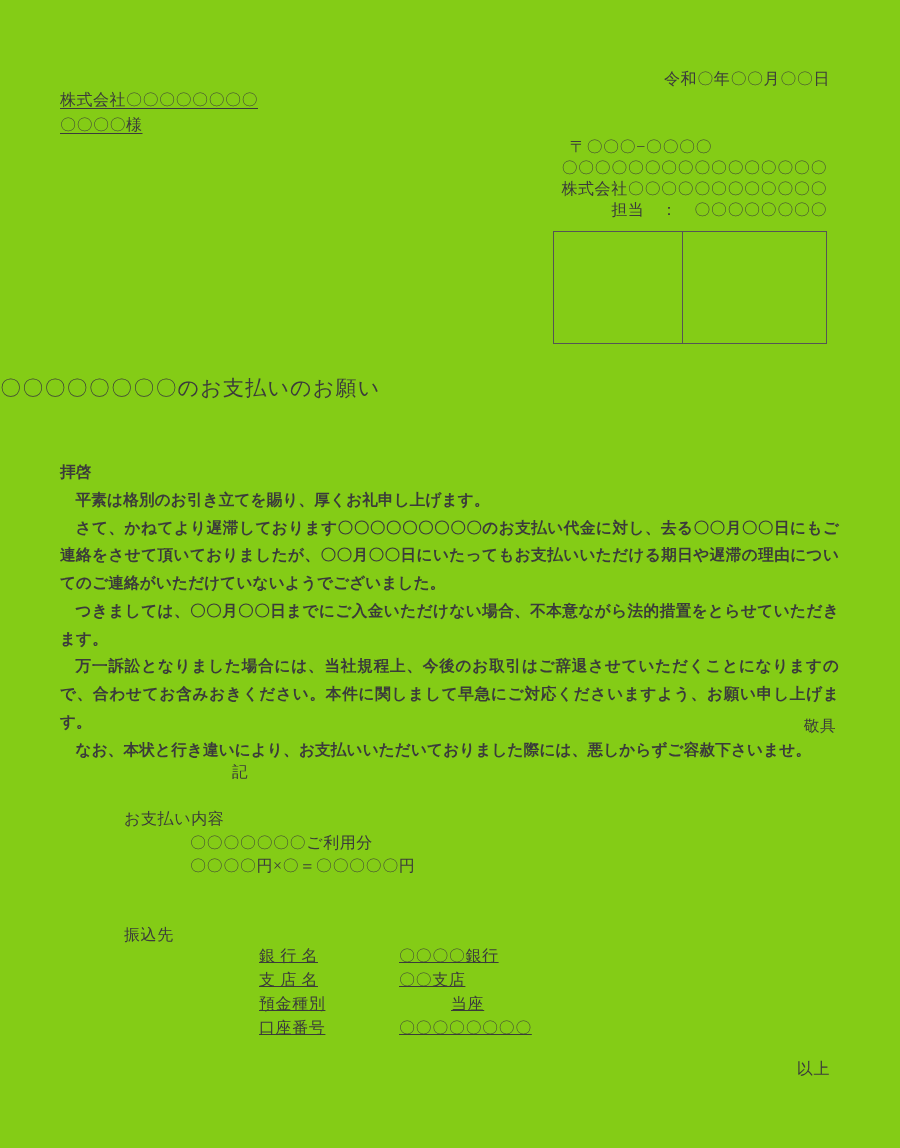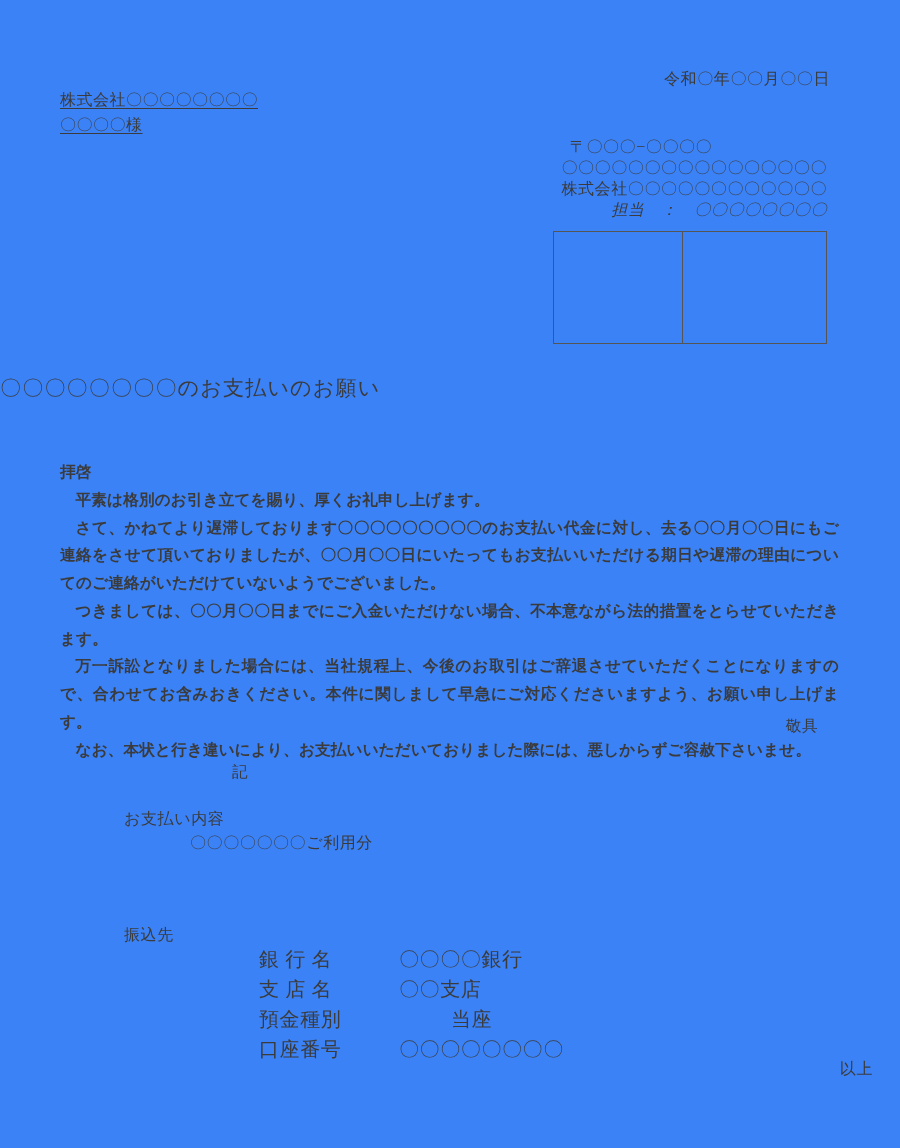--- a/index.html
+++ b/index.html
@@ -8,21 +8,21 @@
     background: #ffffff;
   }
   body {
     font-family: "Liberation Serif", "DejaVu Serif", serif;
     color: #3b3b3b;
   }
   .page {
     position: relative;
     width: 900px;
     height: 1148px;
-    background: #3b82f6;
+    background: #84cc16;
     overflow: hidden;
   }
 
   
   .abs { position: absolute; }
   .t { font-size: 15.5px; line-height: 1.5; white-space: pre; letter-spacing: 0.2px; }
 
   
   #date-line {
     left: 0; top: 67px; width: 830px;
@@ -51,21 +51,21 @@
   
   #sender-block {
     left: 455px; top: 137px;
     font-size: 16px;
     letter-spacing: 0.6px;
   }
   #sender-block .line { display: block; white-space: pre; }
   #sender-block .line.postal { text-align: center; padding-left: 0px; }
   #sender-block .line.addr { text-align: right; }
   #sender-block .line.company { text-align: right; }
-  #sender-block .line.contact { text-align: right; font-style: italic; }
+  #sender-block .line.contact { text-align: right; }
   #sender-block { width: 372px; }
 
   
   #seal-box {
     left: 553px; top: 231px;
     width: 274px; height: 113px;
     border: 1px solid #555;
     box-sizing: border-box;
     display: flex;
   }
@@ -102,20 +102,21 @@
     font-weight: bold;
   }
   #body-block p.indent { text-indent: 1em; }
 
   
   #closing-keigu {
     left: 0; top: 716px; width: 818px;
     text-align: right;
     font-size: 15.6px;
     letter-spacing: 0.5px;
+    padding-left: 18px;
   }
 
   
   #ki-mark {
     left: 0; top: 762px; width: 480px;
     text-align: center;
     font-size: 15.6px;
     letter-spacing: 0.5px;
   }
 
@@ -125,37 +126,37 @@
   #payment-section .detail { display: block; padding-left: 66px; white-space: pre; margin-bottom: 2px; }
 
   
   #transfer-section { left: 124px; top: 925px; font-size: 16px; letter-spacing: 0.6px; }
   #transfer-section .heading { display: block; }
   #bank-table {
     margin-left: 135px;
     border-collapse: collapse;
   }
   #bank-table td {
-    font-size: 20px;
+    font-size: 16px;
     letter-spacing: 0.6px;
     padding: 0 0 3px 0;
     vertical-align: top;
     white-space: pre;
+    text-decoration: underline;
   }
   #bank-table td.label { width: 132px; }
   #bank-table td.value { padding-left: 8px; margin-top: 12px; }
   #bank-table td.value.centerish { padding-left: 60px; }
 
   
   #closing-ijou {
     left: 0; top: 1059px; width: 830px;
     text-align: right;
     font-size: 16px;
     letter-spacing: 0.6px;
-    margin-left: 43px;
   }
 </style>
 </head>
 <body>
 
 <div class="page">
 
   <div class="abs t" id="date-line">令和〇年〇〇月〇〇日</div>
 
   <div class="abs" id="recipient-block">
@@ -186,20 +187,21 @@
     <p class="indent">なお、本状と行き違いにより、お支払いいただいておりました際には、悪しからずご容赦下さいませ。</p>
   </div>
 
   <div class="abs" id="closing-keigu">敬具</div>
 
   <div class="abs" id="ki-mark">記</div>
 
   <div class="abs" id="payment-section">
     <span class="heading">お支払い内容</span>
     <span class="detail">〇〇〇〇〇〇〇ご利用分</span>
+    <span class="detail">〇〇〇〇円×〇＝〇〇〇〇〇円</span>
   </div>
 
   <div class="abs" id="transfer-section">
     <span class="heading">振込先</span>
     <table id="bank-table">
       <tbody>
           <tr>
             <td class="label">銀 行 名</td>
             <td class="value">〇〇〇〇銀行</td>
           </tr>

